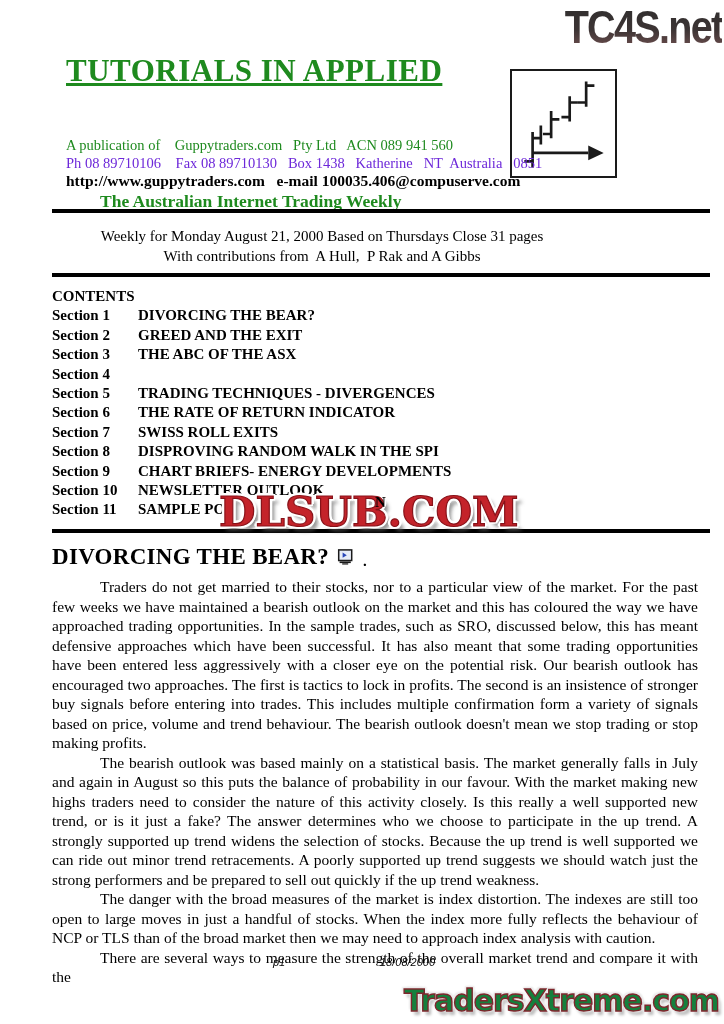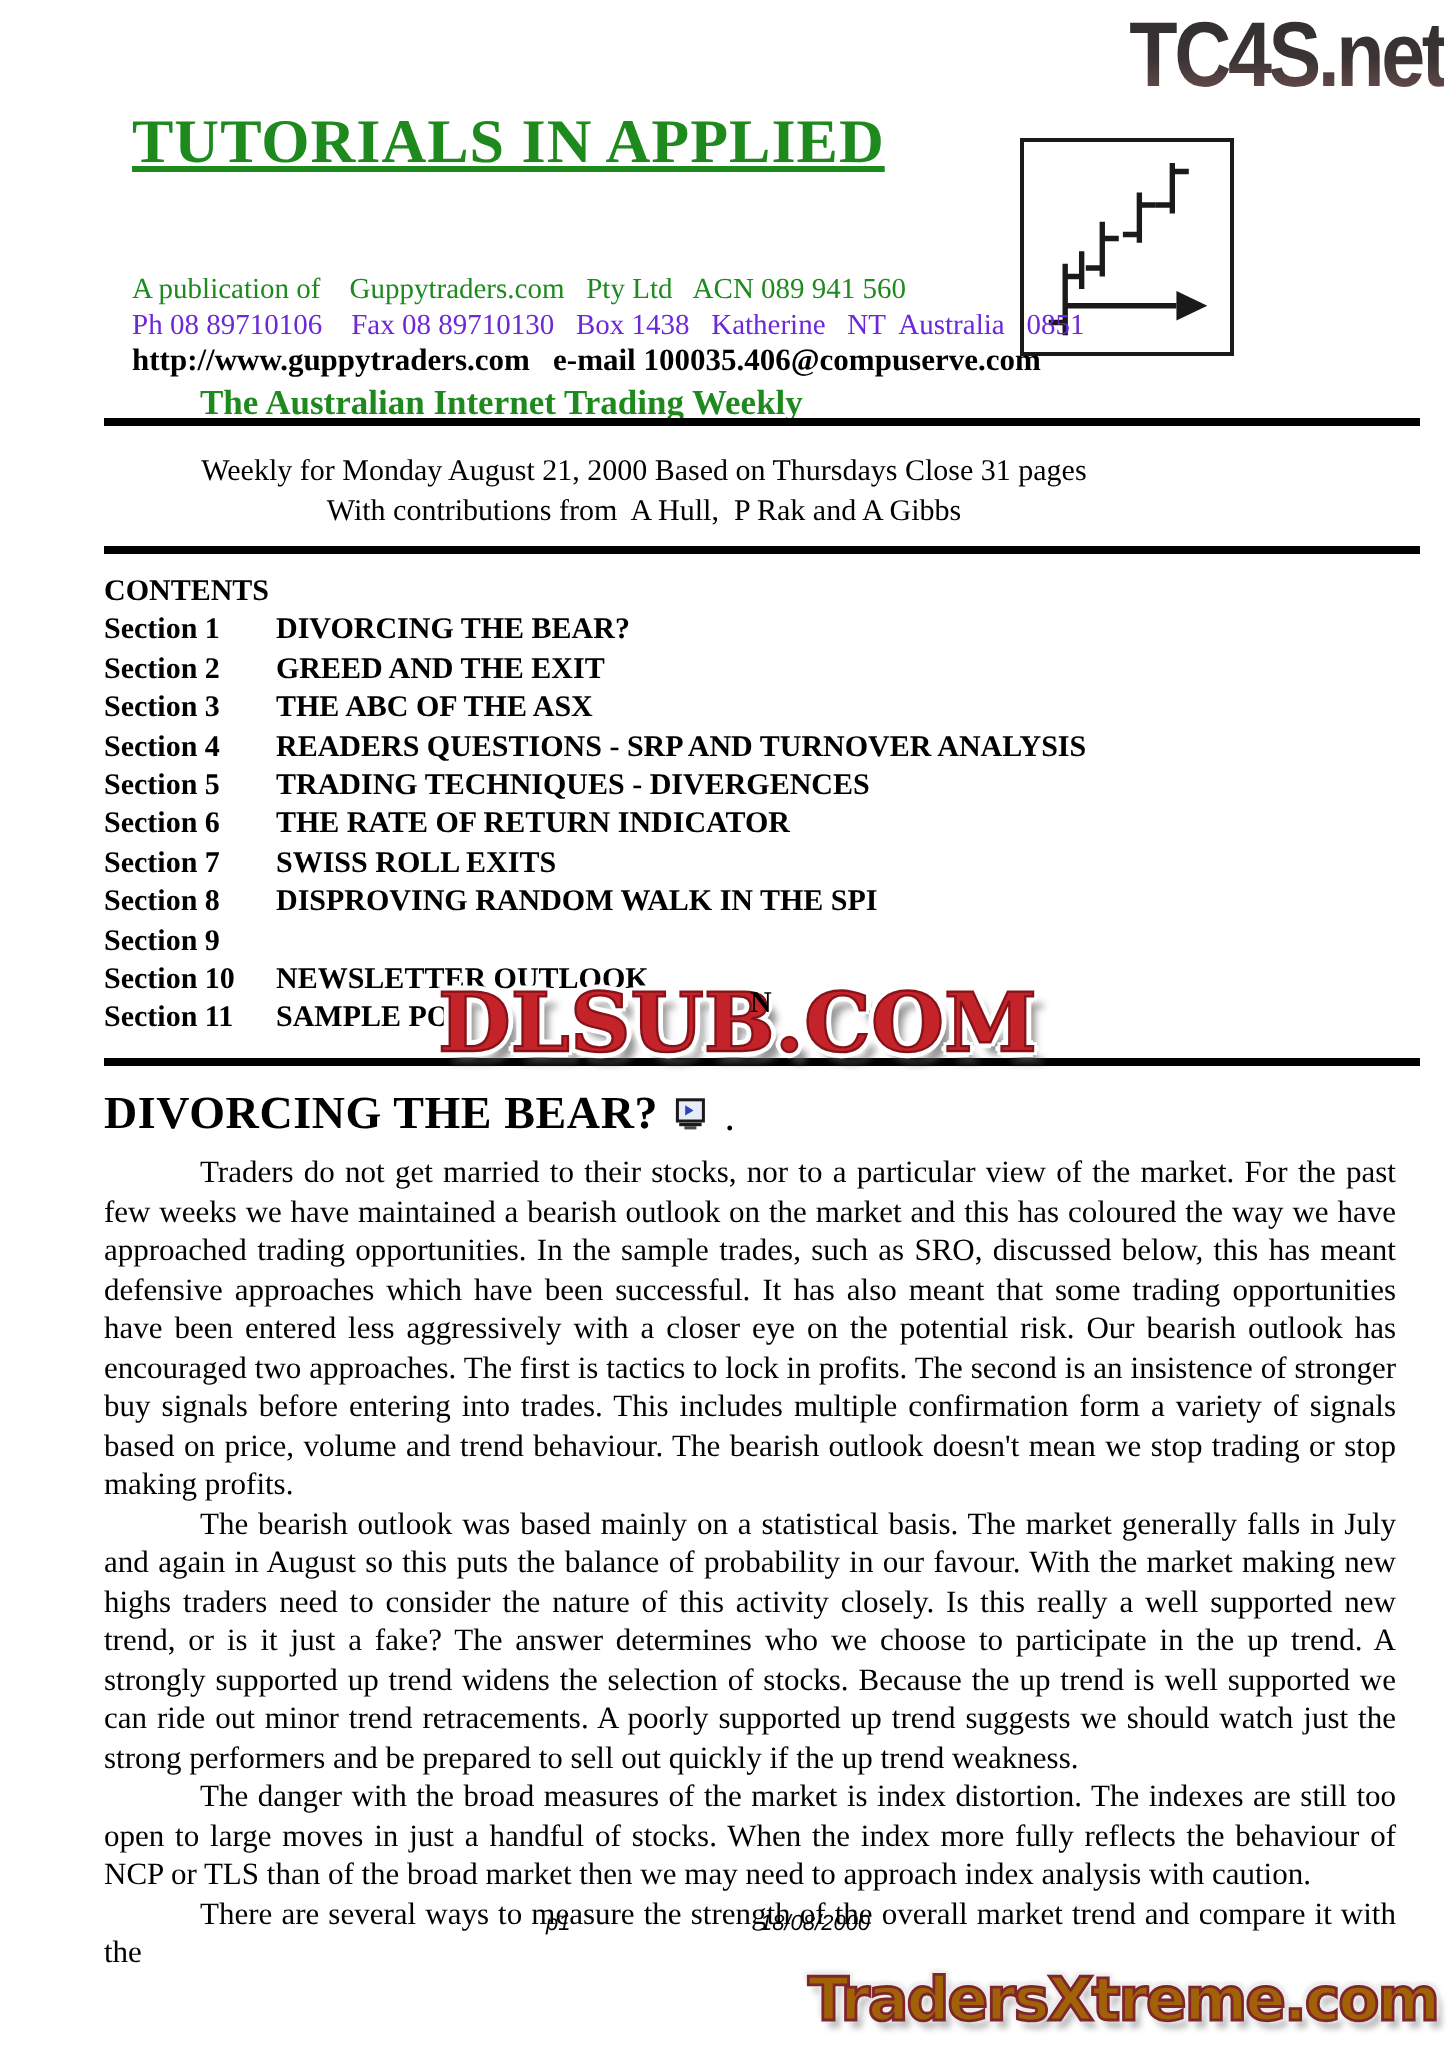--- a/index.html
+++ b/index.html
@@ -56,21 +56,21 @@
   .body-text p { margin:0; text-indent:48px; }
 
   
   .foot { top:956px; font-family:"Liberation Sans",sans-serif;
           font-style:italic; font-size:11px; }
   .foot-page { left:273px; } .foot-date { left:380px; }
 
   
   .txtreme { top:983px; right:5px; font-family:"DejaVu Sans",sans-serif;
     font-weight:bold; font-size:30px; letter-spacing:-1px;
-    color:#a16207; -webkit-text-stroke:1.4px #7e262c;
+    color:#15803d; -webkit-text-stroke:1.4px #7e262c;
     text-shadow:0 0 2px #fff,0 0 4px #eee,-2px -2px 2px #e8e8e8,
       2px -2px 2px #e8e8e8,3px 4px 3px #b9b9b9; }
 </style>
 </head>
 <body>
 
 <div class="abs tc4s">TC4S.net</div>
 
 <div class="abs title">
   <div>TUTORIALS IN APPLIED</div>
@@ -110,40 +110,40 @@
   <div class="crow">
     <span class="clabel">Section 2</span>
     <span>GREED AND THE EXIT</span>
   </div>
   <div class="crow">
     <span class="clabel">Section 3</span>
     <span>THE ABC OF THE ASX</span>
   </div>
   <div class="crow">
     <span class="clabel">Section 4</span>
-    <span>READERS QUESTIONS - SRP AND TURNOVER ANALYSIS</span>
   </div>
   <div class="crow">
     <span class="clabel">Section 5</span>
     <span>TRADING TECHNIQUES - DIVERGENCES</span>
   </div>
   <div class="crow">
     <span class="clabel">Section 6</span>
     <span>THE RATE OF RETURN INDICATOR</span>
   </div>
   <div class="crow">
     <span class="clabel">Section 7</span>
     <span>SWISS ROLL EXITS</span>
   </div>
   <div class="crow">
     <span class="clabel">Section 8</span>
     <span>DISPROVING RANDOM WALK IN THE SPI</span>
   </div>
   <div class="crow">
     <span class="clabel">Section 9</span>
+    <span>CHART BRIEFS- ENERGY DEVELOPMENTS</span>
   </div>
   <div class="crow">
     <span class="clabel">Section 10</span>
     <span>NEWSLETTER OUTLOOK</span>
   </div>
   <div class="crow">
     <span class="clabel">Section 11</span>
     <span>SAMPLE PO</span>
   </div>
 </div>

